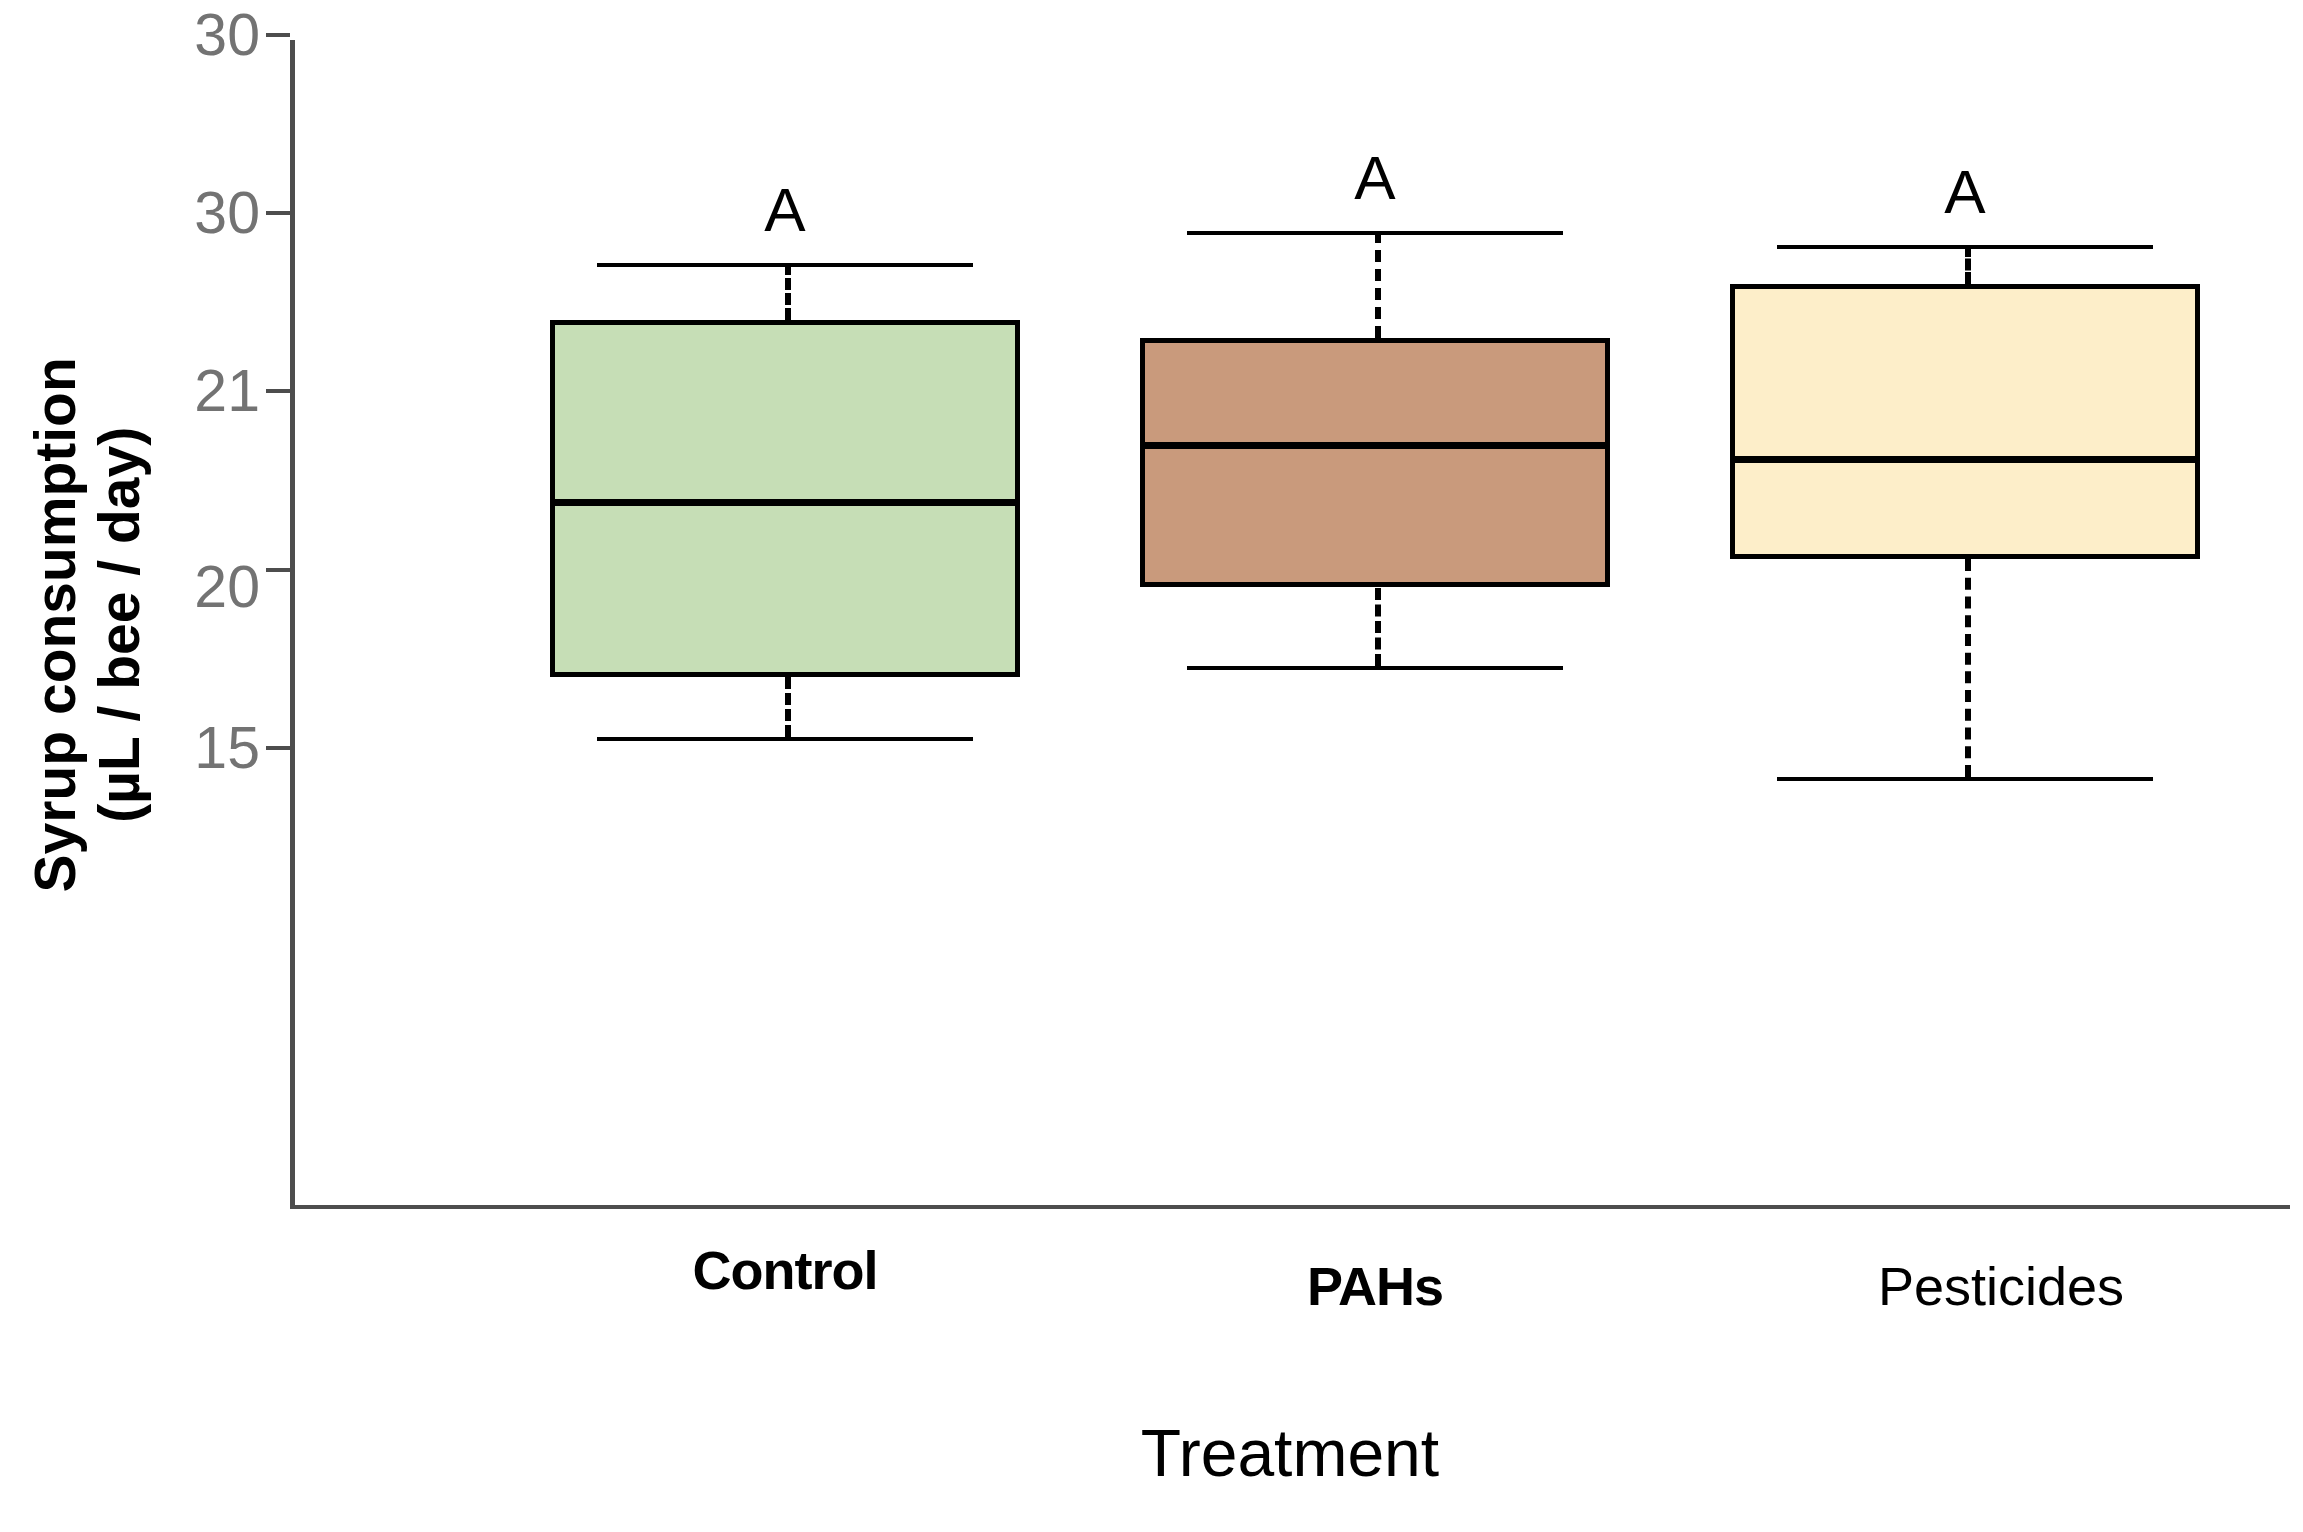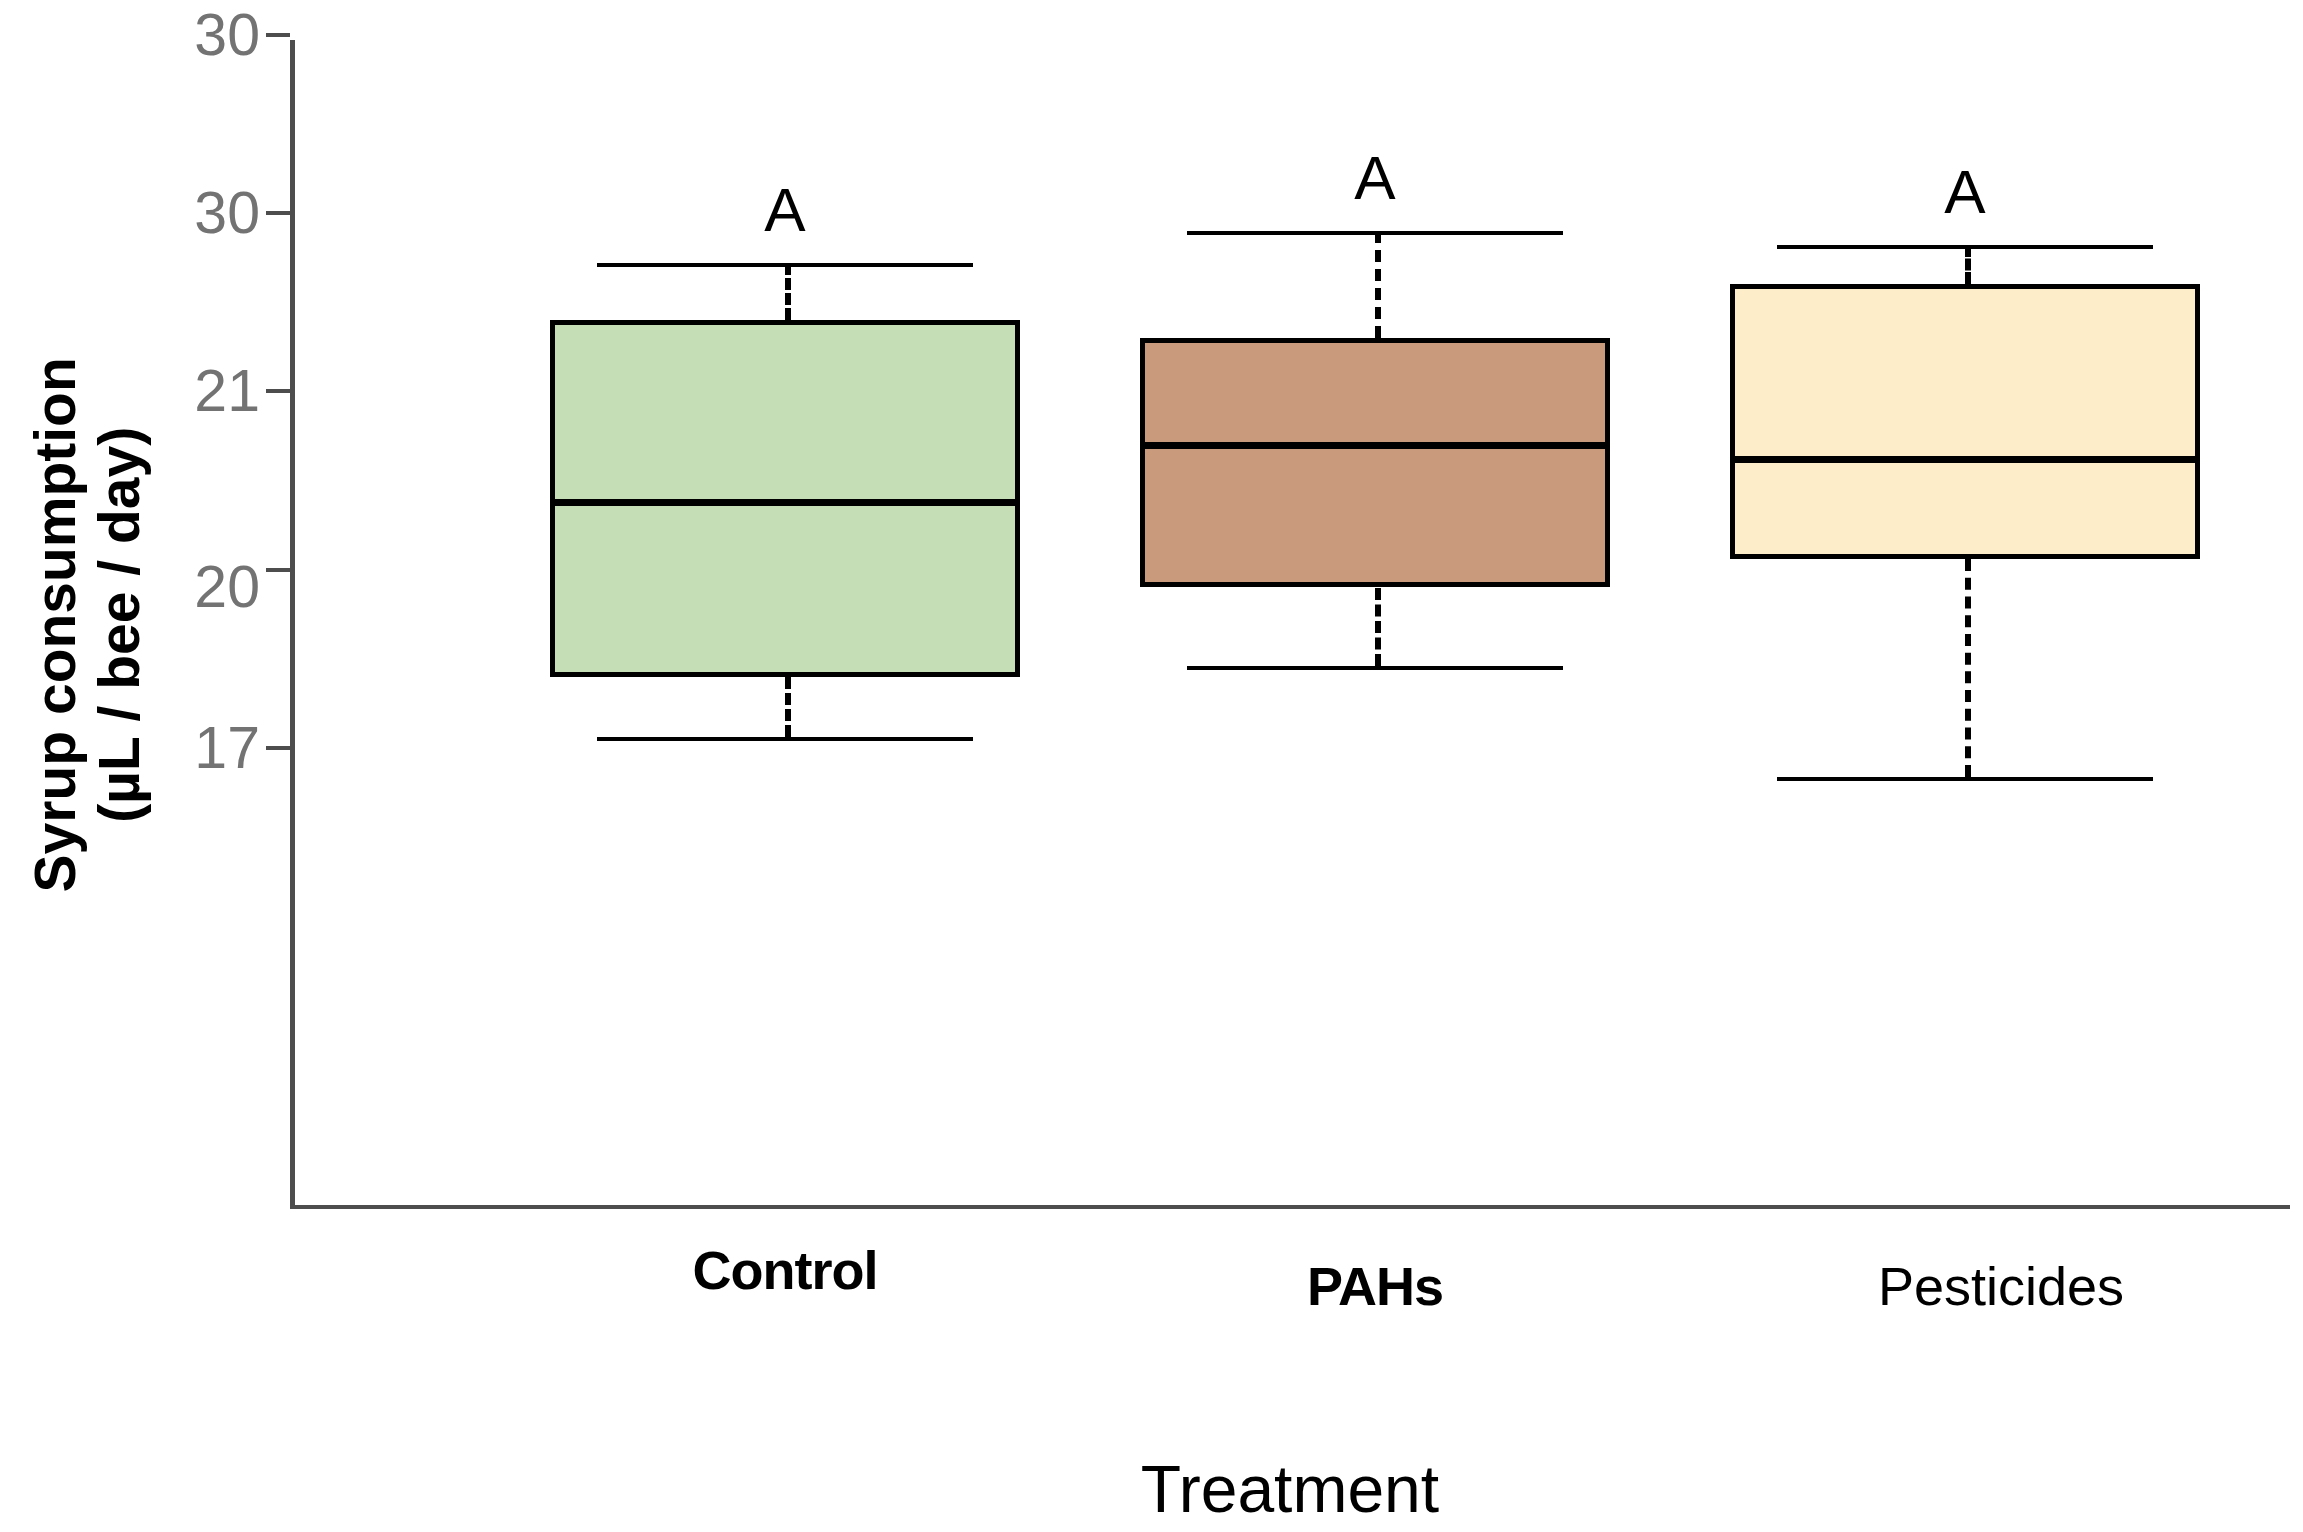--- a/index.html
+++ b/index.html
@@ -158,21 +158,21 @@
 
   <div id="yticks">
       <div class="tick-label" style="left: 110px; top: 34.6667px;">30</div>
       <div class="tick-mark" style="left: 266px; top: 34.6667px;"></div>
       <div class="tick-label" style="left: 110px; top: 213px;">30</div>
       <div class="tick-mark" style="left: 266px; top: 213px;"></div>
       <div class="tick-label" style="left: 110px; top: 391.333px;">21</div>
       <div class="tick-mark" style="left: 266px; top: 391.333px;"></div>
       <div class="tick-label" style="left: 110px; top: 587px;">20</div>
       <div class="tick-mark" style="left: 266px; top: 569.667px;"></div>
-      <div class="tick-label" style="left: 110px; top: 748px;">17</div>
+      <div class="tick-label" style="left: 110px; top: 748px;">15</div>
       <div class="tick-mark" style="left: 266px; top: 748px;"></div>
     </div>
 
   <div class="yaxis-line" id="yaxis-line" style="left: 290px; top: 40px; height: 1165px;"></div>
   <div class="xaxis-line" id="xaxis-line" style="left: 290px; top: 1205px; width: 2000px;"></div>
 
   <div id="plot">
       <div class="boxgroup">
         <div class="whisker-stem" style="left: 785px; top: 262.933px; height: 57.0667px;"></div>
         <div class="whisker-cap" style="left: 597px; top: 262.933px; width: 376px;"></div>
@@ -201,15 +201,15 @@
         <div class="sig-letter" style="left: 1965px; top: 227.1px;">A</div>
       </div>
     </div>
 
   <div id="catlabels">
       <div class="cat-label cat-bold" style="left: 785px; top: 1239px;">Control</div>
       <div class="cat-label cat-bold" style="left: 1375px; top: 1255px;">PAHs</div>
       <div class="cat-label cat-reg" style="left: 1965px; top: 1255px; margin-left: 36px;">Pesticides</div>
     </div>
 
-  <div class="xtitle" id="xtitle" style="left: 1290px; top: 1415px; margin-top: 36px;">Treatment</div>
+  <div class="xtitle" id="xtitle" style="left: 1290px; top: 1415px;">Treatment</div>
 
 </div>
 
 </body></html>

